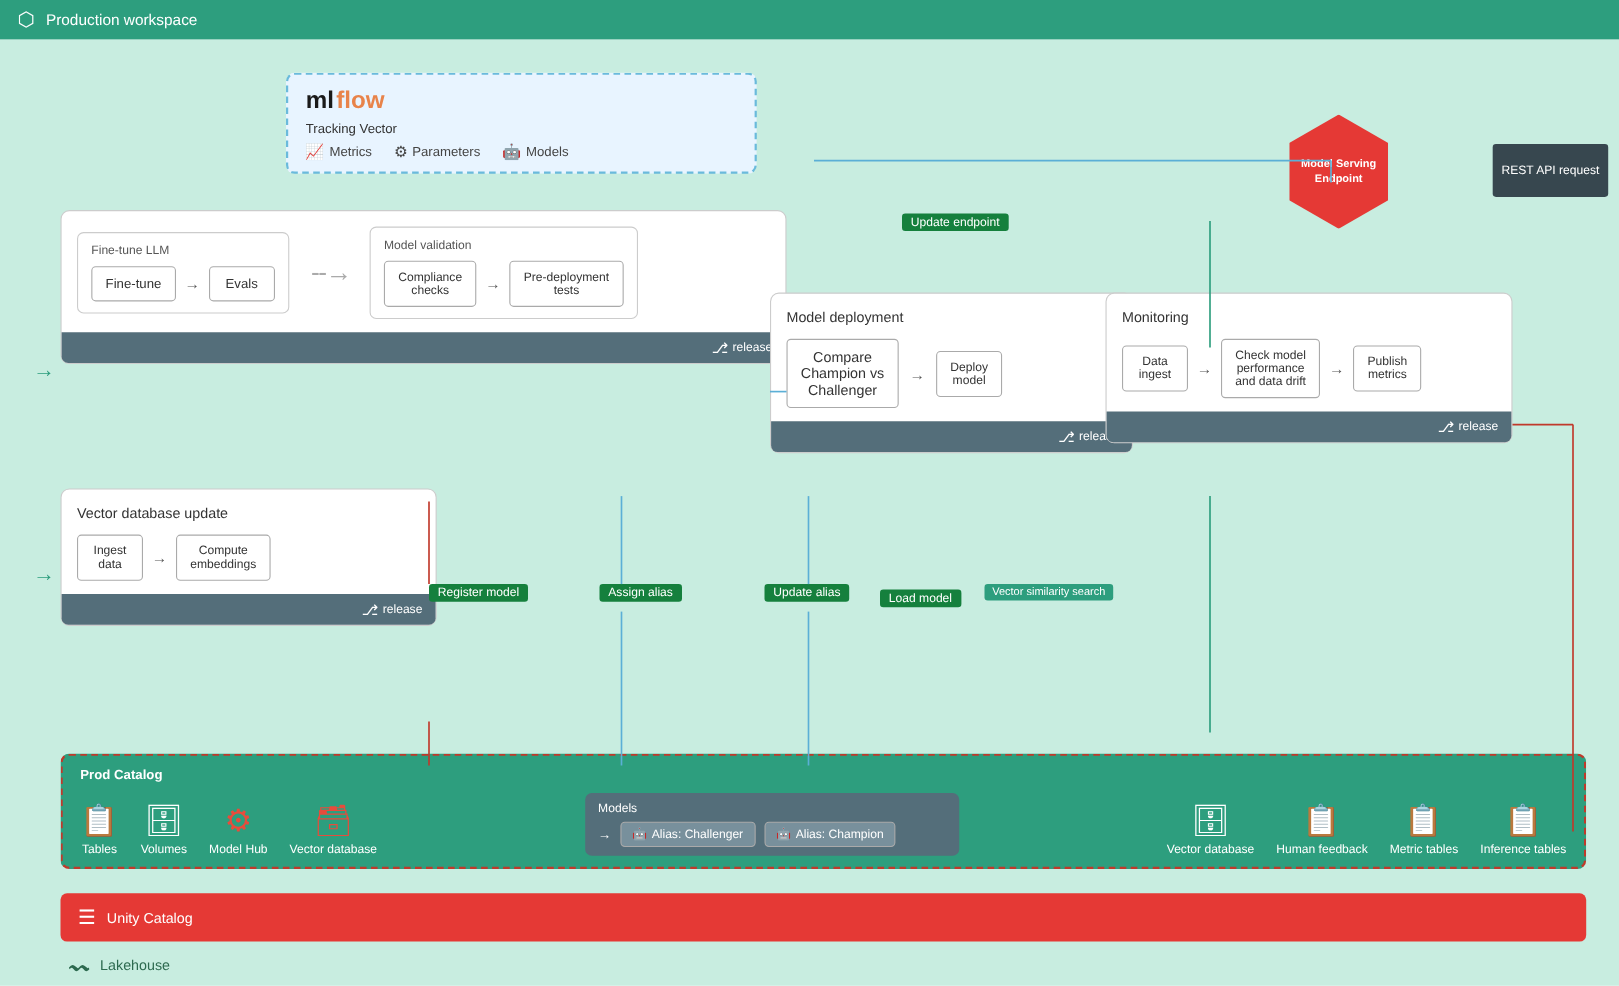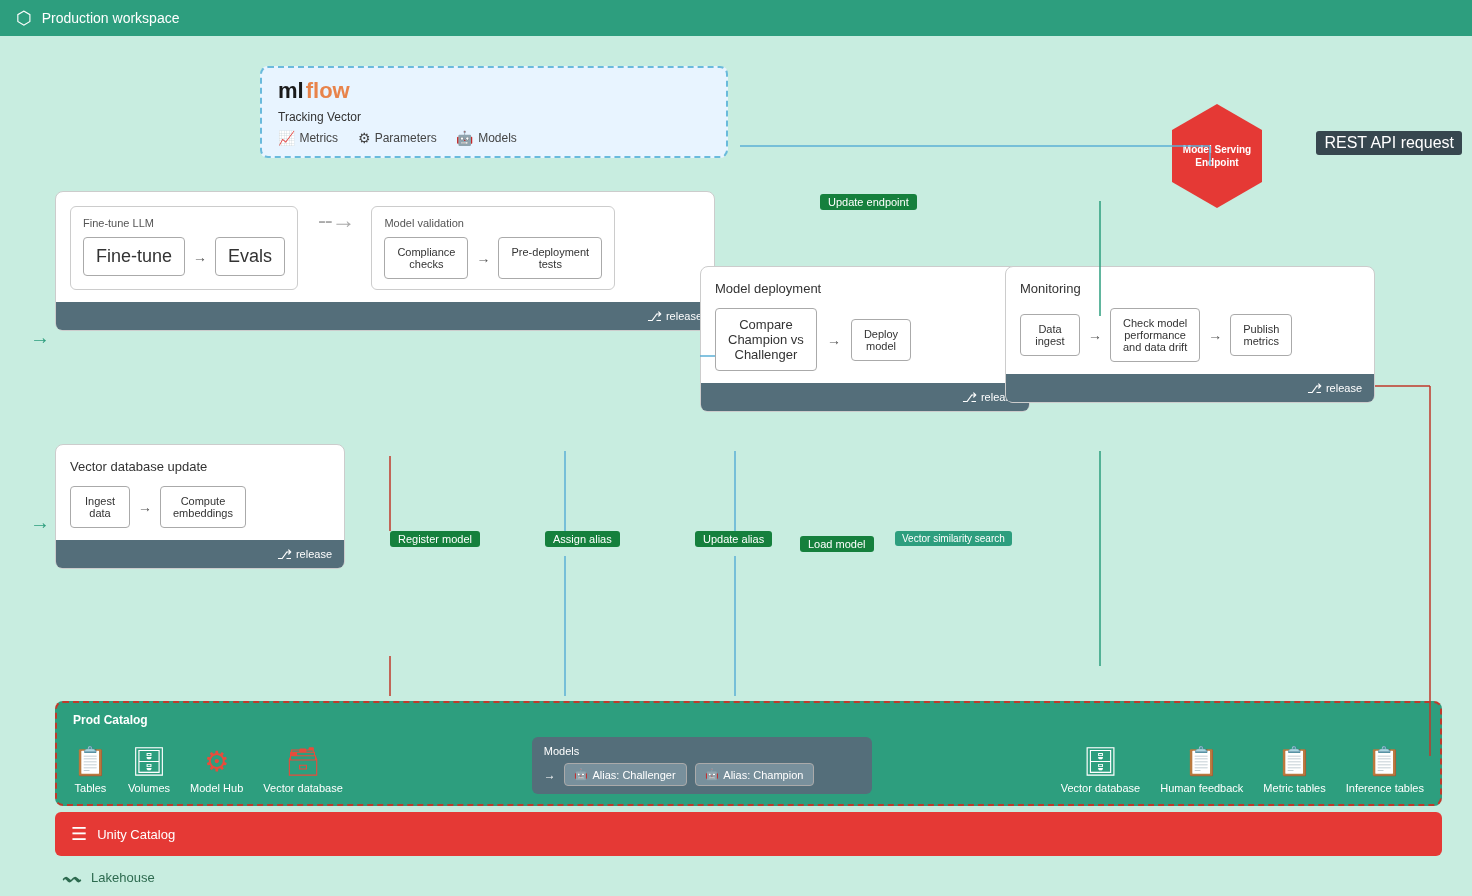--- a/index.html
+++ b/index.html
@@ -21,21 +21,21 @@
       height: calc(896px - 36px);
       position: relative;
       padding: 10px;
     }
 
     
     .mlflow-box {
       position: absolute;
       top: 30px;
       left: 260px;
-      width: 468px;
+      width: 428px;
       background: #e8f4ff;
       border: 2px dashed #6abadc;
       border-radius: 8px;
       padding: 10px 16px;
     }
     .mlflow-logo {
       display: flex;
       align-items: center;
       gap: 2px;
       font-size: 22px;
@@ -80,40 +80,41 @@
       background: white;
       border: 1px solid #ccc;
       border-radius: 8px;
       padding: 14px;
     }
     .workflow-title { font-size: 13px; color: #333; margin-bottom: 12px; }
 
     .sub-boxes-row {
       display: flex;
       gap: 20px;
+      align-items: center;
     }
 
     .sub-box {
       background: white;
       border: 1px solid #ccc;
       border-radius: 6px;
       padding: 10px 12px;
     }
     .sub-box-title { font-size: 11px; color: #555; margin-bottom: 8px; }
     .sub-box-inner {
       display: flex;
       align-items: center;
       gap: 8px;
     }
     .inner-box {
       background: white;
       border: 1px solid #aaa;
       border-radius: 4px;
       padding: 8px 12px;
-      font-size: 18px;
+      font-size: 12px;
       color: #333;
       text-align: center;
       min-width: 60px;
     }
     .arrow-right { color: #555; font-size: 14px; }
 
     
     .release-bar {
       background: #546e7a;
       border-radius: 0 0 6px 6px;
@@ -148,21 +149,21 @@
       border: 1px solid #ccc;
       border-radius: 8px;
       padding: 14px;
     }
 
     
     .vector-box {
       position: absolute;
       top: 408px;
       left: 55px;
-      width: 290px;
+      width: 342px;
       background: white;
       border: 1px solid #ccc;
       border-radius: 8px;
       padding: 14px;
     }
 
     
     .hexagon-container {
       position: absolute;
       top: 68px;
@@ -186,29 +187,29 @@
       padding: 10px 8px;
     }
 
     
     .rest-api-badge {
       position: absolute;
       top: 95px;
       right: 10px;
       background: #37474f;
       color: white;
-      font-size: 16px;
-      padding: 3px 8px;
+      font-size: 11px;
+      padding: 18px 8px;
       border-radius: 3px;
     }
 
     
     .prod-catalog {
       position: absolute;
-      bottom: 90px;
+      bottom: 106px;
       left: 55px;
       right: 30px;
       background: #2d9e7e;
       border: 2px dashed #c0392b;
       border-radius: 8px;
       padding: 10px 16px;
     }
     .prod-catalog-title { color: white; font-size: 12px; font-weight: 600; margin-bottom: 10px; }
 
     .catalog-items {

